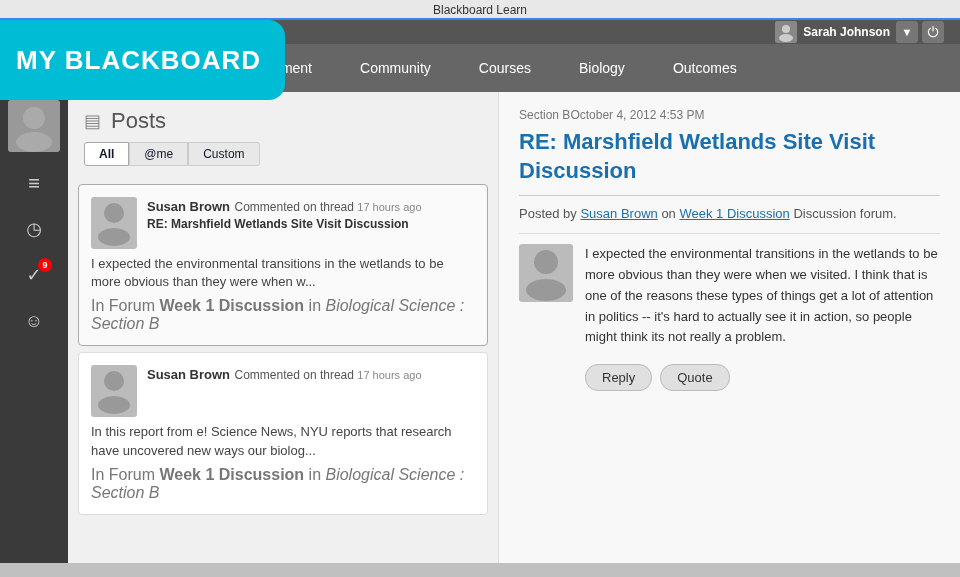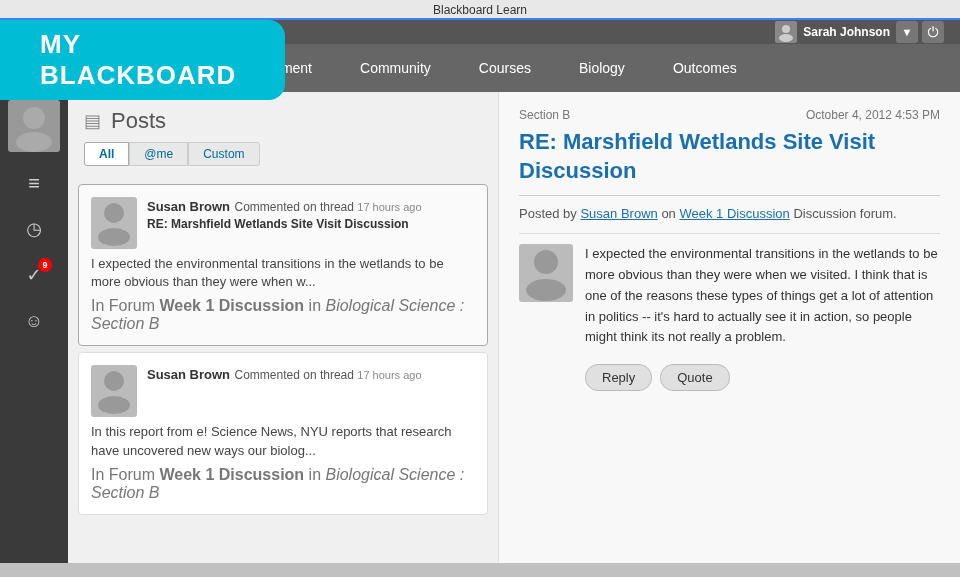--- a/index.html
+++ b/index.html
@@ -97,21 +97,20 @@
       top: 20px;
       left: 0;
       border-radius: 0 16px 16px 0;
       z-index: 10;
     }
     .bb-title {
       color: #fff;
       font-size: 26px;
       font-weight: 900;
       letter-spacing: 1px;
-      margin-left: 24px;
     }
 
     
     .main-area {
       display: flex;
       height: 471px; 
       background: #d0d0d0;
     }
 
     
@@ -179,21 +178,21 @@
       gap: 0;
       padding: 0 16px 12px 16px;
       align-items: center;
     }
     .tab-btn {
       padding: 4px 14px;
       border: 1px solid #ccc;
       background: #e8e8e8;
       font-size: 12px;
       cursor: pointer;
-      color: #0369a1;
+      color: #0f172a;
     }
     .tab-btn.active {
       background: #fff;
       border-color: #aaa;
       font-weight: bold;
     }
     .tab-btn:first-child { border-radius: 3px 0 0 3px; }
     .tab-btn:last-child { border-radius: 0 3px 3px 0; }
 
     
@@ -232,21 +231,21 @@
     
     .detail-panel {
       flex: 1;
       background: #f8f8f8;
       padding: 16px 20px;
       overflow-y: auto;
       border-left: 1px solid #ddd;
     }
     .detail-meta-row {
       display: flex;
-      justify-content: space-between;
+      justify-content: flex-start;
       font-size: 12px;
       color: #777;
       margin-bottom: 6px;
     }
     .detail-title {
       font-size: 22px;
       color: #1a6faf;
       font-weight: bold;
       line-height: 1.3;
       margin-bottom: 10px;

